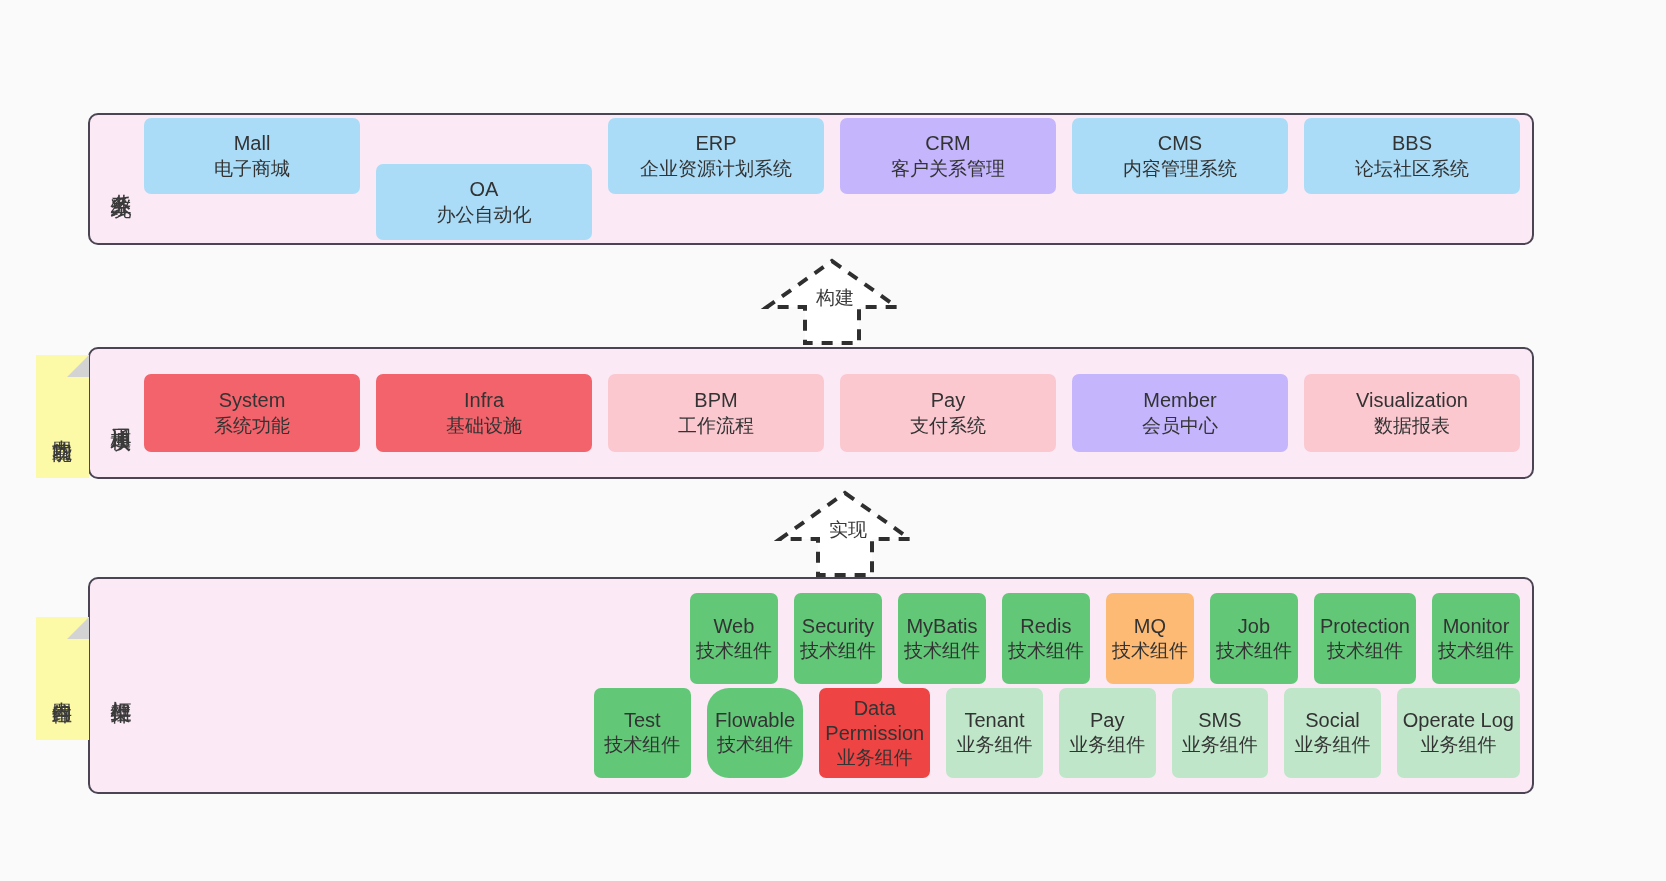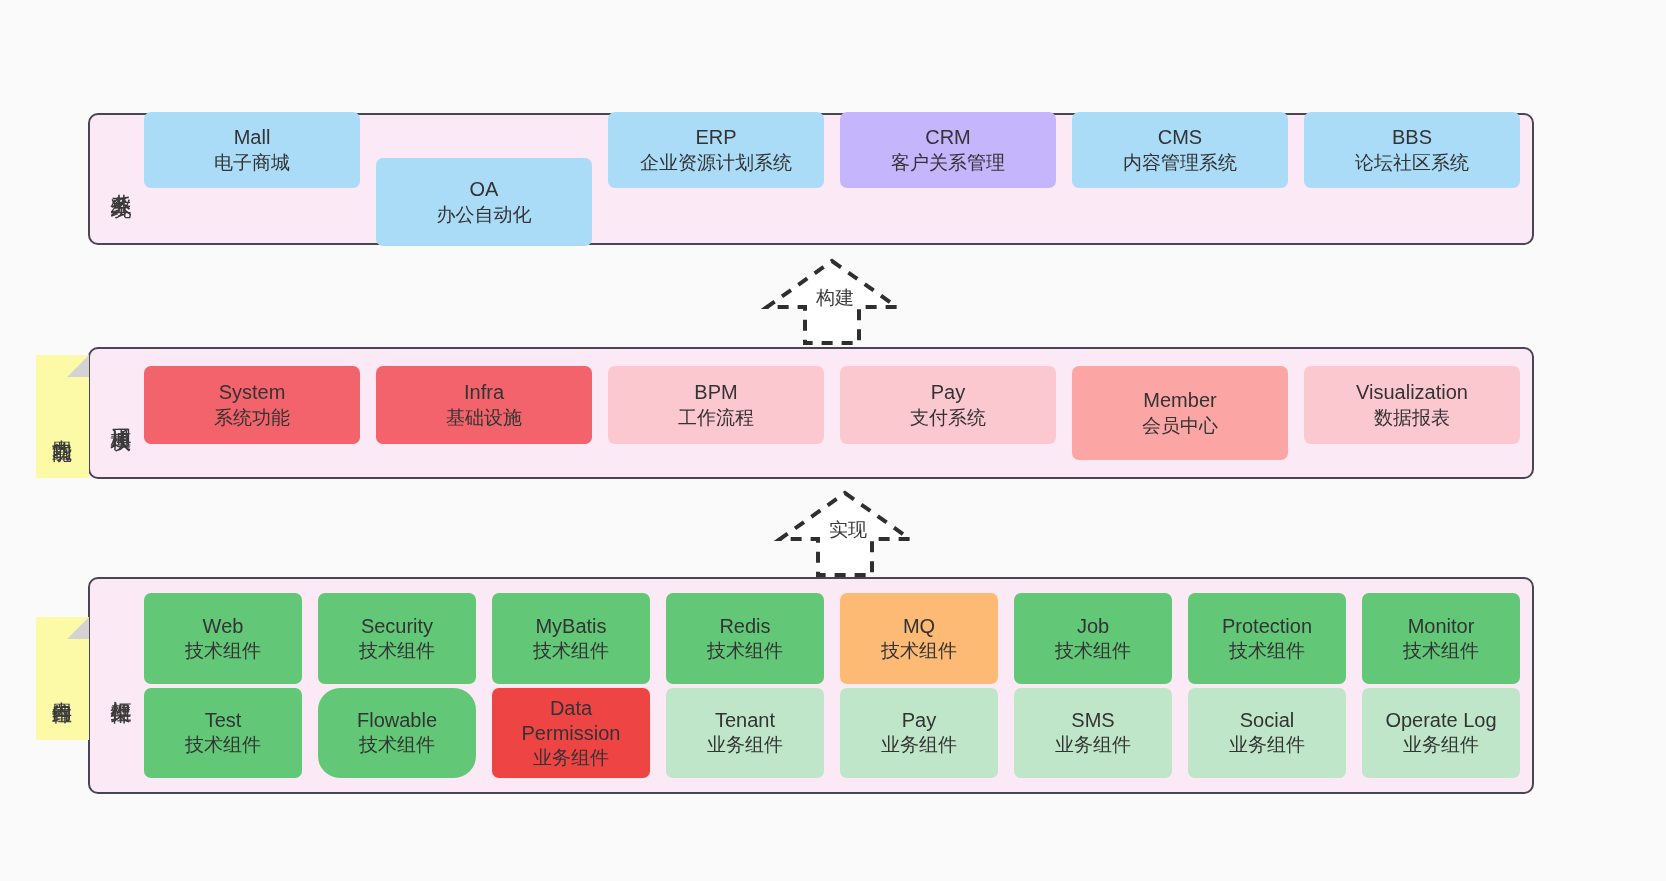--- a/index.html
+++ b/index.html
@@ -150,21 +150,21 @@
 <div id="canvas">
 
   <div class="layer" id="layer-business" style="left:88px; top:113px; width:1446px; height:132px;">
     <div class="layer-title">业务系统</div>
     <div class="layer-body">
       <div class="row">
         <div class="card c-blue" style="height: 76px; background: rgb(170, 220, 248);">
           <span class="en">Mall</span>
           <span class="cn">电子商城</span>
         </div>
-        <div class="card c-blue" style="height: 88px; background: rgb(170, 220, 248); margin-top: 46px;">
+        <div class="card c-blue" style="height: 76px; background: rgb(170, 220, 248); margin-top: 46px;">
           <span class="en">OA</span>
           <span class="cn">办公自动化</span>
         </div>
         <div class="card c-blue" style="height: 76px; background: rgb(170, 220, 248);">
           <span class="en">ERP</span>
           <span class="cn">企业资源计划系统</span>
         </div>
         <div class="card c-blue" style="height: 76px; background: #c4b5fd;">
           <span class="en">CRM</span>
           <span class="cn">客户关系管理</span>
@@ -206,21 +206,21 @@
           <span class="cn">基础设施</span>
         </div>
         <div class="card c-pink" style="height: 78px; background: rgb(251, 200, 208);">
           <span class="en">BPM</span>
           <span class="cn">工作流程</span>
         </div>
         <div class="card c-pink" style="height: 78px; background: rgb(251, 200, 208);">
           <span class="en">Pay</span>
           <span class="cn">支付系统</span>
         </div>
-        <div class="card c-pink" style="height: 94px; background: #fca5a5;">
+        <div class="card c-pink" style="height: 78px; background: #c4b5fd;">
           <span class="en">Member</span>
           <span class="cn">会员中心</span>
         </div>
         <div class="card c-pink" style="height: 78px; background: rgb(251, 200, 208);">
           <span class="en">Visualization</span>
           <span class="cn">数据报表</span>
         </div>
       </div>
     </div>
   </div>
@@ -232,21 +232,21 @@
     <span class="arrow-label" style="left:59px; top:30px;">实现</span>
   </div>
 
   <div class="note" id="note-framework" style="left:36px; top:617px; width:53px; height:123px;">
     <div class="fold-shadow"></div>
     <span class="note-text">内置组件</span>
   </div>
 
   <div class="layer" id="layer-framework" style="left:88px; top:577px; width:1446px; height:217px; flex-direction:row;">
     <div class="layer-title">框架组件</div>
-    <div class="layer-body" style="gap:4px; padding-top:14px; padding-bottom:14px;">
+    <div class="layer-body" style="gap:4px; padding-top:14px; padding-bottom:14px;align-items:flex-end;">
 
       <div class="row" style="flex:1 1 0;">
         <div class="card c-green" style="background: rgb(98, 200, 120);">
           <span class="en">Web</span>
           <span class="cn">技术组件</span>
         </div>
         <div class="card c-green" style="background: rgb(98, 200, 120);">
           <span class="en">Security</span>
           <span class="cn">技术组件</span>
         </div>

